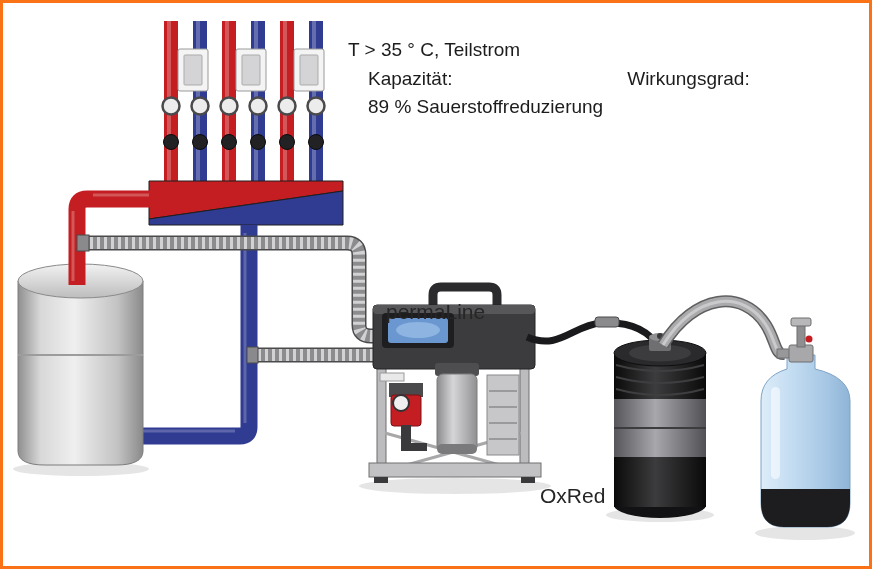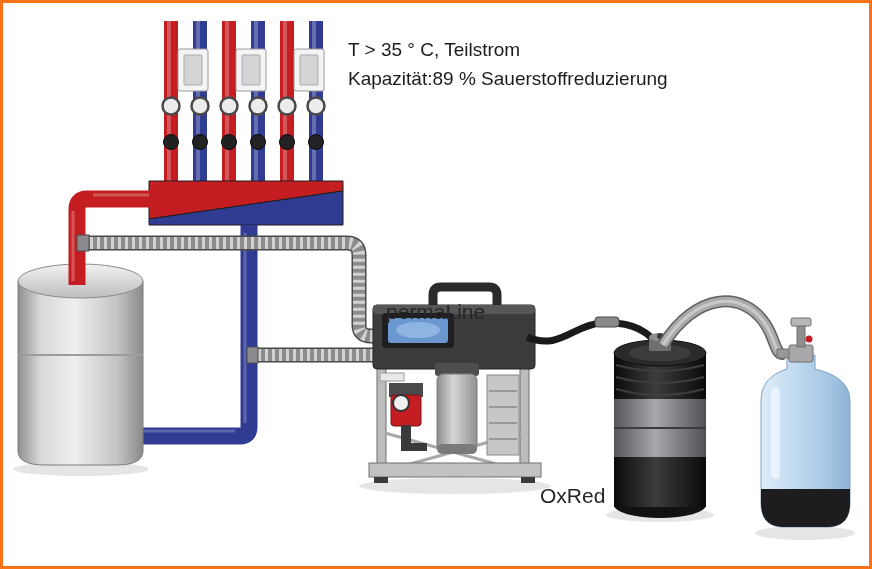--- a/index.html
+++ b/index.html
@@ -10,21 +10,21 @@
   }
   *{margin:0;padding:0;box-sizing:border-box}
   html,body{background:#fff;font-family:"Liberation Sans",sans-serif;}
   .stage{position:relative;width:872px;height:569px;background:var(--background);overflow:hidden;border:3px solid #f97316;}
   .stage svg{position:absolute;left:0;top:0;}
   .f-red{fill:var(--supply_red);}
   .f-blue{fill:var(--return_blue);}
   .s-red{stroke:var(--supply_red);}
   .s-blue{stroke:var(--return_blue);}
   .specs{position:absolute;left:345px;top:33px;font-size:19px;line-height:28.5px;color:#1c1c1c;white-space:nowrap;}
-  .specs-grid{display:grid;grid-template-columns:max-content auto;column-gap:0;}
+  .specs-grid{display:grid;grid-template-columns:max-content auto;column-gap:24px;margin-left:20px;}
   .eq-label{position:absolute;font-size:21px;color:#262626;white-space:nowrap;}
   #label-permaline{left:383px;top:252px;margin-top:45px;}
   #label-permasoft{left:712px;top:239px;}
   #label-oxred{left:526px;top:481px;margin-left:11px;}
 </style>
 </head>
 <body>
 
 <div class="stage">
 
@@ -241,19 +241,20 @@
       <rect x="794" y="322" width="8" height="22" fill="#8f8f91" stroke="#6f6f71"></rect>
       <rect x="788" y="315" width="20" height="8" rx="2" fill="#b8b8ba" stroke="#6f6f71"></rect>
       <circle cx="806" cy="336" r="3.5" class="f-red"></circle>
     </g>
   </svg>
 
   <div class="specs">
     <div>T &gt; 35 ° C, Teilstrom</div>
     <div class="specs-grid">
       <span>Kapazität:</span>
+      <span>Wirkungsgrad:</span>
       <span>89 % Sauerstoffreduzierung</span>
     </div>
   </div>
 
   <div class="eq-label" id="label-permaline">permaLine</div>
   <div class="eq-label" id="label-oxred">OxRed</div>
 </div>
 
 </body></html>

